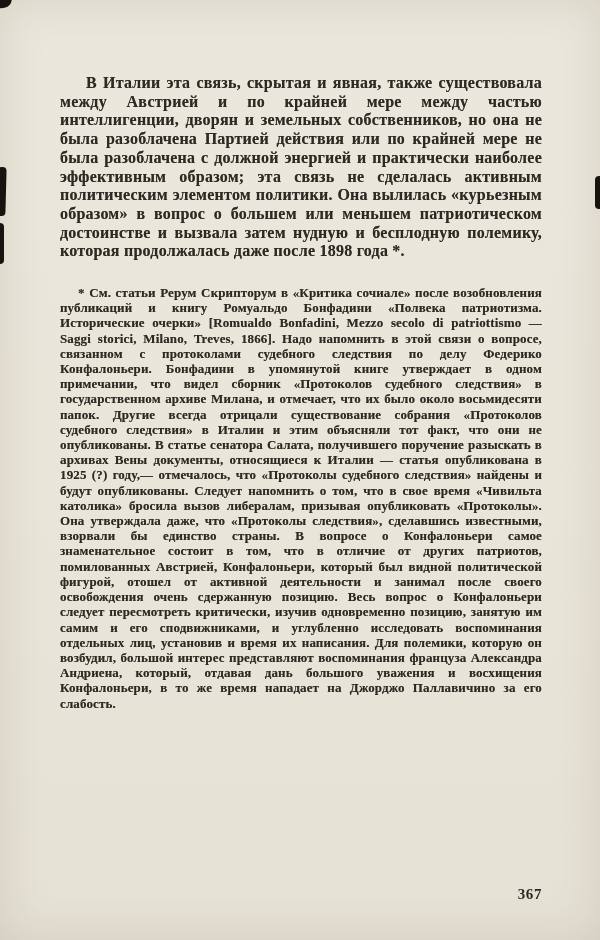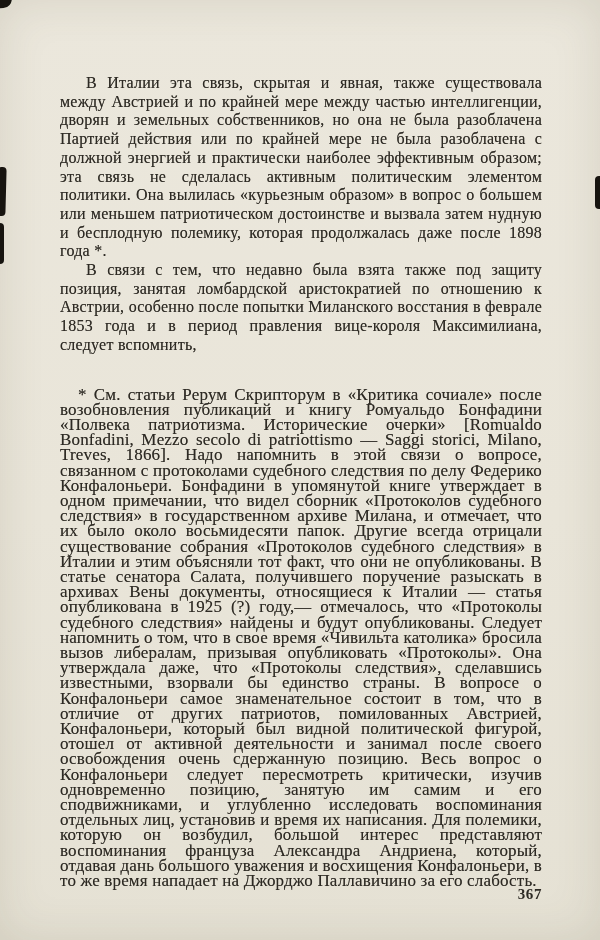--- a/index.html
+++ b/index.html
@@ -19,33 +19,34 @@
     overflow: hidden;
     background: linear-gradient(180deg, #ebe7dc 0%, #e9e5d9 55%, #e5e1d4 100%);
     box-shadow: inset 0 0 46px rgba(95, 84, 60, 0.14);
     color: #2d2a24;
   }
   .text-block {
     position: absolute;
     left: 60px;
     top: 74px;
     width: 482px;
+    font-weight: bold;
   }
   .body-para {
     margin: 0;
     font-size: 16px;
     line-height: 18.7px;
     letter-spacing: 0.015em;
     text-align: justify;
     text-indent: 26px;
     text-shadow: 0 0 0.4px rgba(45, 40, 32, 0.55);
   }
   .footnote {
-    margin-top: 32px;
-    font-size: 17px;
+    margin-top: 24px;
+    font-size: 13px;
     line-height: 15.2px;
     letter-spacing: 0.01em;
     text-align: justify;
     text-indent: 18px;
     text-shadow: 0 0 0.3px rgba(45, 40, 32, 0.5);
   }
   .page-number {
     position: absolute;
     top: 886px;
     right: 58px;
@@ -95,19 +96,18 @@
 
 <div class="page">
 
   <div class="artifact a-corner"></div>
   <div class="artifact a-left1"></div>
   <div class="artifact a-left2"></div>
   <div class="artifact a-right"></div>
 
   <div class="text-block">
     <p class="body-para">В Италии эта связь, скрытая и явная, также существовала между Австрией и по крайней мере между частью интеллигенции, дворян и земельных собственников, но она не была разоблачена Партией действия или по крайней мере не была разоблачена с должной энергией и практически наиболее эффективным образом; эта связь не сделалась активным политическим элементом политики. Она вылилась «курьезным образом» в вопрос о большем или меньшем патриотическом достоинстве и вызвала затем нудную и бесплодную полемику, которая продолжалась даже после 1898 года *.</p>
-    <p class="body-para">В связи с тем, что недавно была взята также под защиту позиция, занятая ломбардской аристократией по отношению к Австрии, особенно после попытки Миланского восстания в феврале 1853 года и в период правления вице-короля Максимилиана, следует вспомнить,</p>
     <div class="footnote">* См. статьи Рерум Скрипторум в «Критика сочиале» после возобновления публикаций и книгу Ромуальдо Бонфадини «Полвека патриотизма. Исторические очерки» [Romualdo Bonfadini, Mezzo secolo di patriottismo — Saggi storici, Milano, Treves, 1866]. Надо напомнить в этой связи о вопросе, связанном с протоколами судебного следствия по делу Федерико Конфалоньери. Бонфадини в упомянутой книге утверждает в одном примечании, что видел сборник «Протоколов судебного следствия» в государственном архиве Милана, и отмечает, что их было около восьмидесяти папок. Другие всегда отрицали существование собрания «Протоколов судебного следствия» в Италии и этим объясняли тот факт, что они не опубликованы. В статье сенатора Салата, получившего поручение разыскать в архивах Вены документы, относящиеся к Италии — статья опубликована в 1925 (?) году,— отмечалось, что «Протоколы судебного следствия» найдены и будут опубликованы. Следует напомнить о том, что в свое время «Чивильта католика» бросила вызов либералам, призывая опубликовать «Протоколы». Она утверждала даже, что «Протоколы следствия», сделавшись известными, взорвали бы единство страны. В вопросе о Конфалоньери самое знаменательное состоит в том, что в отличие от других патриотов, помилованных Австрией, Конфалоньери, который был видной политической фигурой, отошел от активной деятельности и занимал после своего освобождения очень сдержанную позицию. Весь вопрос о Конфалоньери следует пересмотреть критически, изучив одновременно позицию, занятую им самим и его сподвижниками, и углубленно исследовать воспоминания отдельных лиц, установив и время их написания. Для полемики, которую он возбудил, большой интерес представляют воспоминания француза Александра Андриена, который, отдавая дань большого уважения и восхищения Конфалоньери, в то же время нападает на Джорджо Паллавичино за его слабость.</div>
   </div>
 
   <div class="page-number">367</div>
 
 </div>
 
 </body></html>

